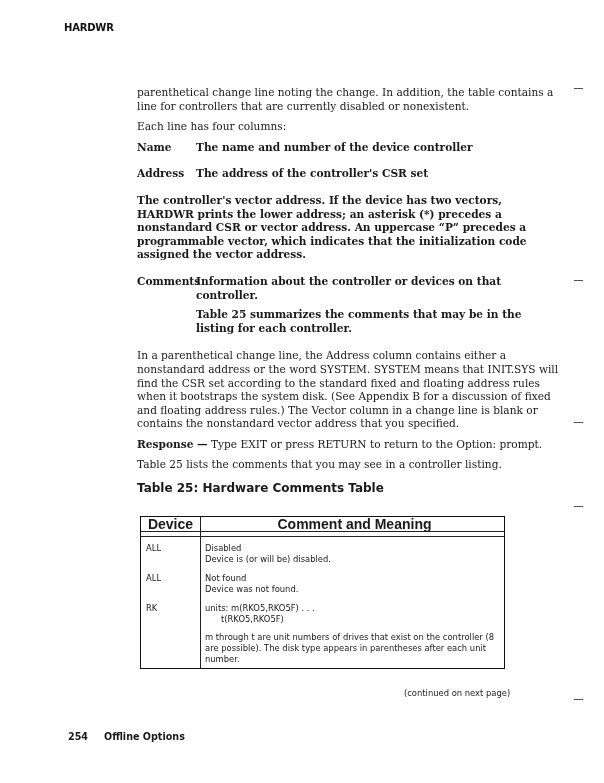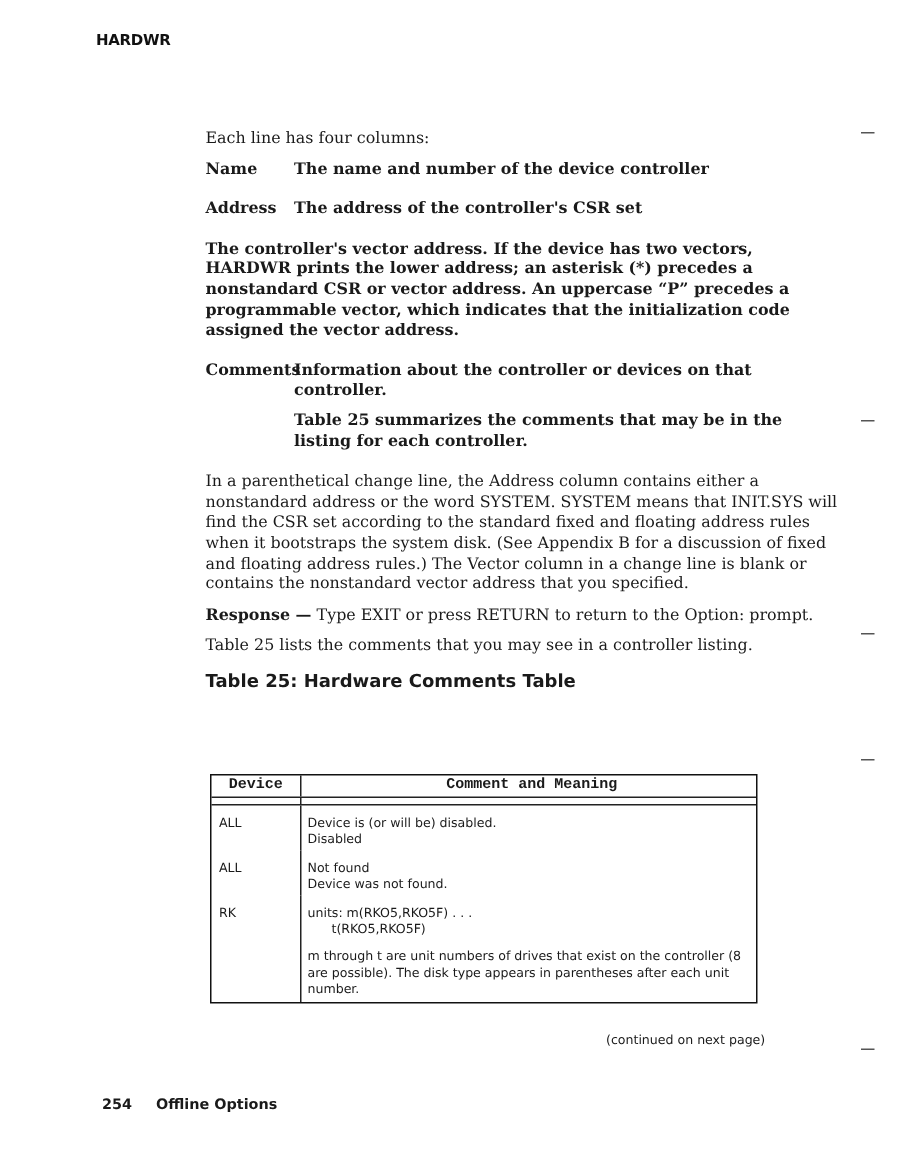--- a/index.html
+++ b/index.html
@@ -28,21 +28,21 @@
       font-family: "DejaVu Sans", "Liberation Sans", sans-serif;
       font-weight: bold; font-size: 12px; margin-top: 10px;
     }
     .hw-table {
       position: absolute; left: 140px; top: 516px; width: 363px;
       border: 1.5px solid #111; border-top-width: 1.5px;
       font-family: "DejaVu Sans", "Liberation Sans", sans-serif; font-size: 8.4px; line-height: 11px;
     }
     .hw-header { display: flex; border-bottom: 1px solid #222; height: 14px; }
     .hw-header .c1, .hw-header .c2 {
-      font-family: Liberation Mono, monospace; font-weight: bold; font-size: 10px;
+      font-family: Liberation Sans, sans-serif; font-weight: bold; font-size: 14px;
       line-height: 14px;
     }
     .c1 { width: 54px; flex: none; padding-left: 5px; border-right: 1px solid #222; }
     .hw-header .c1 { text-align: center; padding-left: 0; width: 59px; }
     .c2 { flex: 1; padding-left: 4px; }
     .hw-header .c2 { text-align: center; }
     .hw-spacer { height: 4px; border-bottom: 1px solid #222; display: flex; }
     .hw-spacer .c1 { height: 4px; }
     .hw-row { display: flex; }
     .hw-row .c1 { padding-top: 6px; }
@@ -62,20 +62,21 @@
     .margin-mark {
       position: absolute; left: 574px; width: 9px; height: 1px; background: #555;
     }
   </style>
 </head>
 <body>
 
 <div class="running-head">HARDWR</div>
 
 <div class="content">
+  <p>parenthetical change line noting the change. In addition, the table contains a line for controllers that are currently disabled or nonexistent.</p>
   <p>Each line has four columns:</p>
 
   <div class="deflist">
     <div class="defrow">
       <div class="defterm">Name</div>
       <div class="defdesc">
           <p>The name and number of the device controller</p>
         </div>
     </div>
     <div class="defrow">
@@ -109,22 +110,22 @@
     <div class="c1">Device</div>
     <div class="c2">Comment and Meaning</div>
   </div>
   <div class="hw-spacer">
     <div class="c1" style="width:59px;padding:0"></div>
       <div class="c2"></div>
   </div>
   <div class="hw-row">
     <div class="c1">ALL</div>
     <div class="c2">
+      <div>Disabled</div>
       <div>Device is (or will be) disabled.</div>
-      <div>Disabled</div>
     </div>
   </div>
   <div class="hw-row">
     <div class="c1">ALL</div>
     <div class="c2">
       <div>Not found</div>
       <div>Device was not found.</div>
     </div>
   </div>
   <div class="hw-row last">

